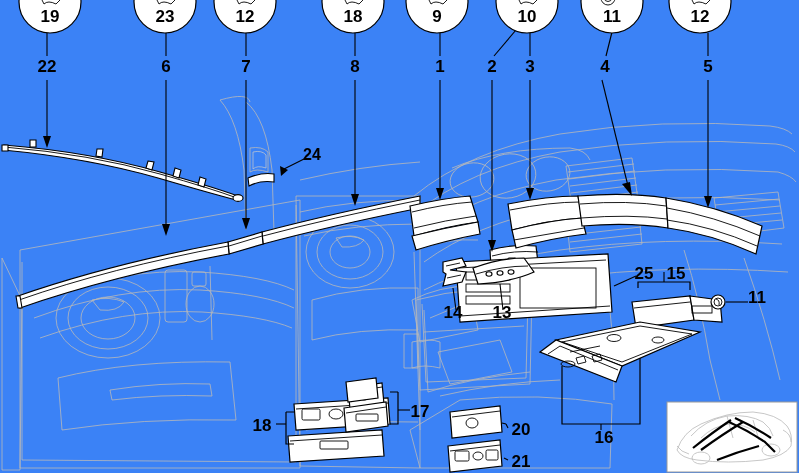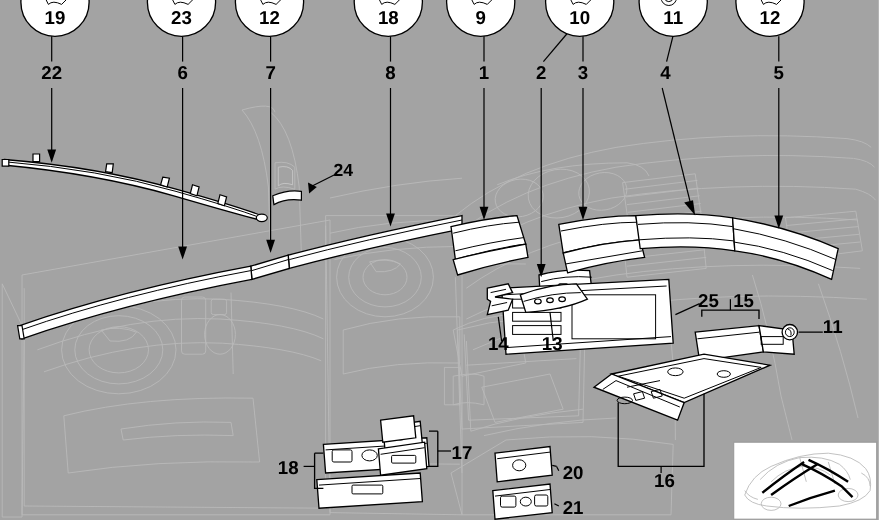--- a/index.html
+++ b/index.html
@@ -1,18 +1,18 @@
 <!DOCTYPE html>
 <html><head>
 <meta charset="utf-8">
 <style>
   html,body{margin:0;padding:0;background:#ffffff;}
   body{width:799px;height:473px;overflow:hidden;
        font-family:"Liberation Sans", sans-serif;}
-  #stage{position:relative;width:799px;height:473px;background:#a3a3a3;}
+  #stage{position:relative;width:799px;height:473px;background:#3b82f6;}
   svg{display:block;}
   .num{font-family:"Liberation Sans", sans-serif;font-weight:bold;fill:#000;}
   .n17{font-size:17px;}
   .n16{font-size:16px;}
   .lead{stroke:#000;stroke-width:1.1;fill:none;}
   .thin{stroke:#000;stroke-width:0.9;fill:none;}
   .ghost{stroke:#b9b9b9;stroke-width:0.8;fill:none;}
   .ghost2{stroke:#cccccc;stroke-width:0.7;fill:none;}
   .part{stroke:#000;stroke-width:1.1;fill:#ffffff;}
   .partdk{stroke:#000;stroke-width:1.2;fill:#ffffff;}

